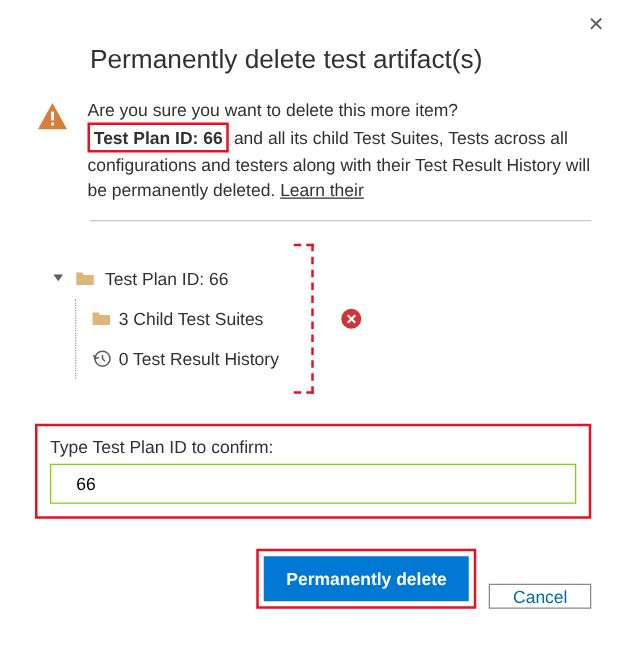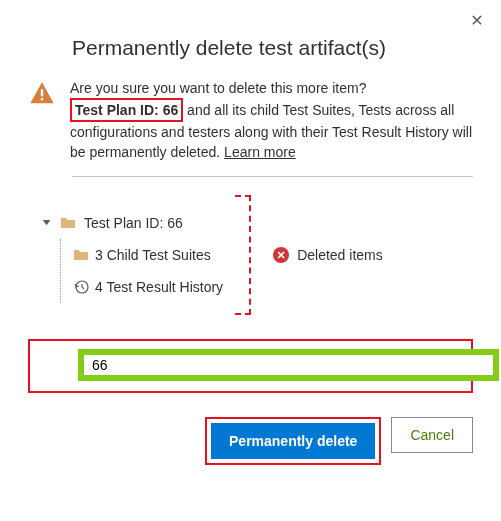--- a/index.html
+++ b/index.html
@@ -146,58 +146,57 @@
       border: 2px solid #e81123;
       padding: 8px 10px 10px 10px;
     }
     .confirm-label {
       font-size: 14px;
       margin-bottom: 6px;
     }
     .confirm-input {
       width: 100%;
       height: 32px;
-      border: 6px solid #84cc16;
-      padding: 0 8px;
+      border: 1px solid #84cc16;
+      padding: 0 20px;
       font-size: 14px;
       font-family: inherit;
       outline: none;
-      margin-left: 38px;
     }
     .footer {
       display: flex;
       justify-content: flex-end;
       gap: 10px;
       margin-top: 24px;
-      align-items: flex-start;
+      align-items: flex-end;
     }
     .primary-wrap {
       border: 2px solid #e81123;
       padding: 4px;
     }
     .btn-primary {
       background: #0078d4;
       color: #fff;
       border: none;
       padding: 8px 18px;
       font-size: 14px;
       font-weight: 600;
       font-family: inherit;
       cursor: pointer;
       height: 36px;
     }
     .btn-secondary {
       background: #fff;
       border: 1px solid #8a8886;
-      color: #4d7c0f;
+      color: #0369a1;
       padding: 0 18px;
       font-size: 14px;
       font-family: inherit;
       cursor: pointer;
-      height: 36px;
+      height: 20px;
     }
   </style>
 </head>
 <body>
 
 <div class="dialog">
 
   <div class="close-btn">
     <span>✕</span>
   </div>
@@ -209,21 +208,21 @@
       <svg viewBox="0 0 24 24" width="28" height="28">
         <path d="M12 2 L22 20 L2 20 Z" fill="#d67f3c"></path>
         <rect x="11" y="8" width="2" height="6" fill="#fff"></rect>
         <rect x="11" y="15.5" width="2" height="2" fill="#fff"></rect>
       </svg>
     </div>
     <div class="warn-text">
       <span>Are you sure you want to delete this more item?</span>
       <span class="highlight-box">Test Plan ID: 66</span>
       <span> and all its child Test Suites, Tests across all configurations and testers along with their Test Result History will be permanently deleted. </span>
-      <span class="learn-more">Learn more</span>
+      <span class="learn-more">Learn their</span>
     </div>
   </div>
 
   <hr class="divider">
 
   <div class="tree-wrap">
     <div class="tree">
       <div class="tree-row">
         <span class="chev">▶</span>
         <span class="folder-icon">
@@ -243,34 +242,34 @@
           <span>3 Child Test Suites</span>
         </div>
         <div class="child-row">
           <span class="hist-icon">
             <svg viewBox="0 0 16 16" width="16" height="16">
                 <circle cx="9" cy="8" r="6" fill="none" stroke="#605e5c" stroke-width="1.2"></circle>
                 <path d="M9 5v3l2 2" stroke="#605e5c" stroke-width="1.2" fill="none"></path>
                 <path d="M2 5l1 3 3-1" fill="none" stroke="#605e5c" stroke-width="1.2"></path>
               </svg>
           </span>
-          <span>4 Test Result History</span>
+          <span>0 Test Result History</span>
         </div>
       </div>
     </div>
 
     <div class="bracket"></div>
 
     <div class="deleted-label">
       <span class="del-icon">✕</span>
-      <span>Deleted items</span>
     </div>
   </div>
 
   <div class="confirm-section">
+    <div class="confirm-label">Type Test Plan ID to confirm:</div>
     <input class="confirm-input" type="text" value="66" style="">
   </div>
 
   <div class="footer">
     <div class="primary-wrap">
       <button class="btn-primary">Permanently delete</button>
     </div>
     <button class="btn-secondary">Cancel</button>
   </div>
 

